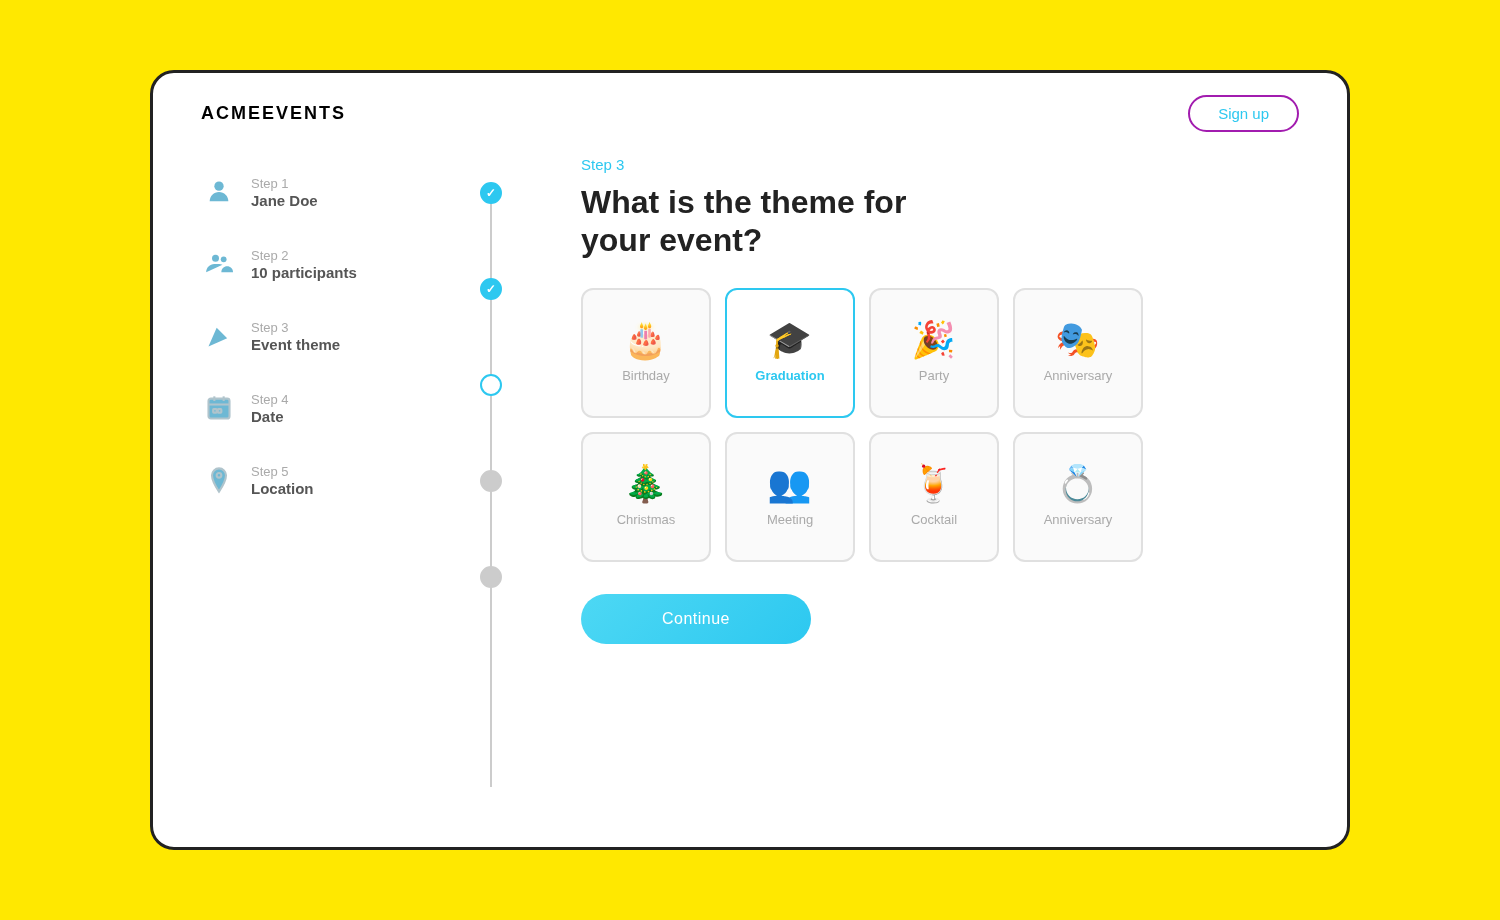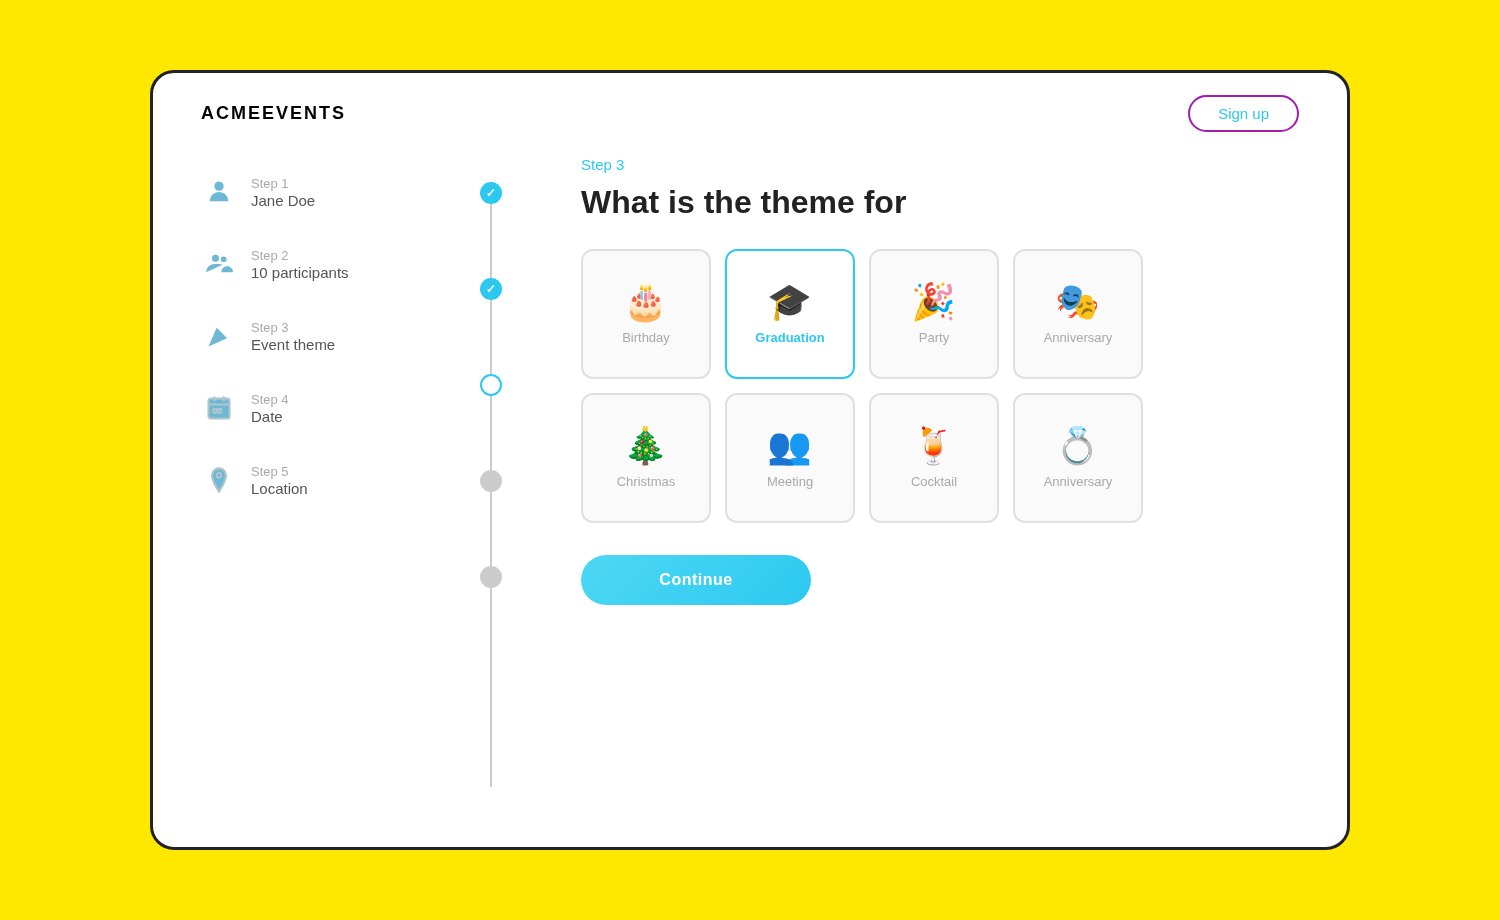--- a/index.html
+++ b/index.html
@@ -89,21 +89,21 @@
     }
     .step-icon svg { width: 28px; height: 28px; }
     .step-text .step-label {
       font-size: 13px;
       color: #aaa;
       font-weight: 400;
     }
     .step-text .step-value {
       font-size: 15px;
       color: #555;
-      font-weight: 400;
+      font-weight: 700;
       margin-top: 1px;
     }
 
     
     .timeline {
       position: absolute;
       left: 278px;
       top: 0;
       bottom: 0;
       width: 24px;
@@ -210,21 +210,21 @@
     .theme-card.selected .card-label { color: #2DC8F0; font-weight: 700; }
 
     
     .continue-btn {
       background: linear-gradient(135deg, #4DD8F4 0%, #2DC8F0 100%);
       color: #fff;
       border: none;
       border-radius: 28px;
       padding: 16px 60px;
       font-size: 16px;
-      font-weight: 700;
+      font-weight: 400;
       cursor: pointer;
       align-self: flex-start;
       letter-spacing: 0.5px;
       width: 230px;
     }
 
     
     .icon-person svg, .icon-group svg, .icon-party svg, .icon-calendar svg, .icon-pin svg {
       fill: #6db8d4;
     }
@@ -334,20 +334,21 @@
         <div class="timeline-dot empty" style="top: 314px;"></div>
 
         <div class="timeline-dot empty" style="top: 410px;"></div>
       </div>
     </div>
 
     <div class="content">
       <div class="step-number">Step 3</div>
       <div class="step-title">
         <span>What is the theme for</span><br>
+        <span>your event?</span>
       </div>
 
       <div class="theme-grid" id="theme-grid">
 
       <div class="theme-card">
             <div class="card-icon">🎂</div>
             <div class="card-label">Birthday</div>
           </div>
           <div class="theme-card selected">
             <div class="card-icon">🎓</div>

